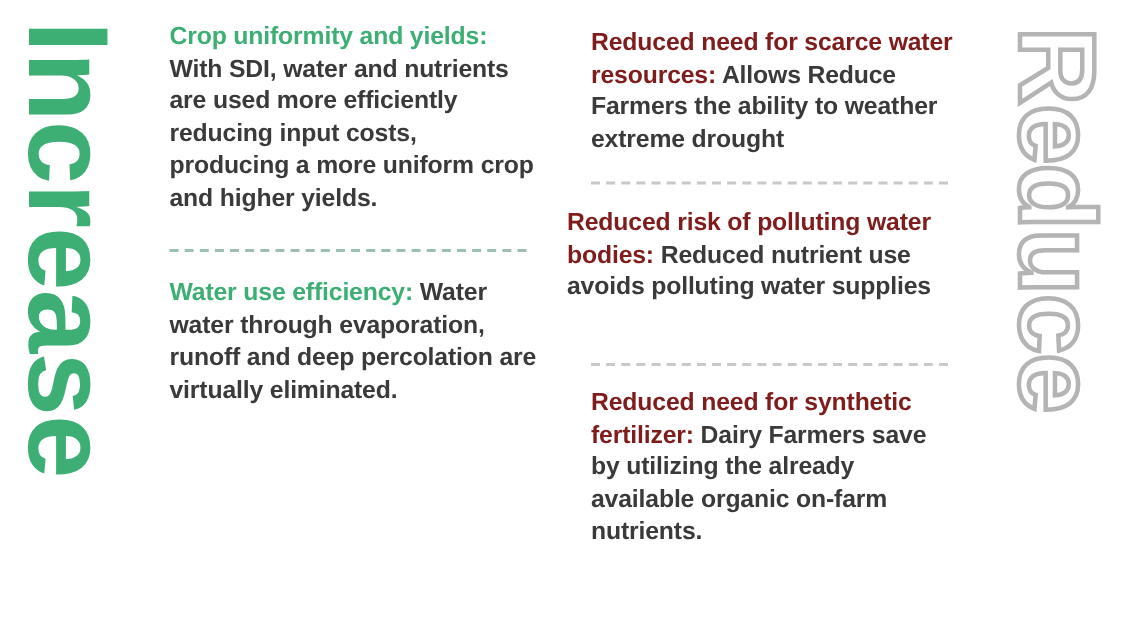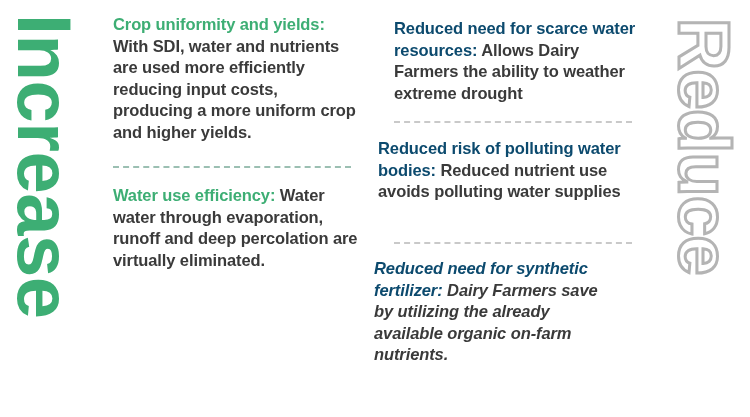--- a/index.html
+++ b/index.html
@@ -60,21 +60,21 @@
   .block p .body {
     font-weight: bold;
     color: #3a3a3a;
   }
   .block p .lead-green {
     font-weight: bold;
     color: #3DAE74;
   }
   .block p .lead-gray {
     font-weight: bold;
-    color: #0c4a6e;
+    color: #7f1d1d;
   }
 
   .divider {
     position: absolute;
     height: 0;
     width: 238px;
     border-top: 2px dashed #9bbfb2;
   }
   .divider.gray {
     border-top-color: #c9c9c9;
@@ -83,41 +83,41 @@
   
   #blk-left-0 { left: 113px; top: 14px; }
   #div-left-0 { left: 113px; top: 166px; }
   #blk-left-1 { left: 113px; top: 185px; }
 
   
   #blk-right-0 { left: 394px; top: 18px; }
   #div-right-0 { left: 394px; top: 121px; }
   #blk-right-1 { left: 378px; top: 138px; }
   #div-right-1 { left: 394px; top: 242px; }
-  #blk-right-2 { left: 374px; top: 258px; font-style: italic; }
+  #blk-right-2 { left: 394px; top: 258px; }
 </style>
 </head>
 <body>
 
 <div class="page">
 
   <div class="vertical-word word-increase">Increase</div>
 
   <div class="block" id="blk-left-0">
     <p><span class="lead-green">Crop uniformity and yields:</span><span class="body"> With SDI, water and nutrients are used more efficiently reducing input costs, producing a more uniform crop and higher yields.</span></p>
   </div>
 
   <div class="divider" id="div-left-0"></div>
 
   <div class="block" id="blk-left-1">
     <p><span class="lead-green">Water use efficiency:</span><span class="body"> Water water through evaporation, runoff and deep percolation are virtually eliminated.</span></p>
   </div>
 
   <div class="block" id="blk-right-0">
-    <p><span class="lead-gray">Reduced need for scarce water resources:</span><span class="body"> Allows Dairy Farmers the ability to weather extreme drought</span></p>
+    <p><span class="lead-gray">Reduced need for scarce water resources:</span><span class="body"> Allows Reduce Farmers the ability to weather extreme drought</span></p>
   </div>
 
   <div class="divider gray" id="div-right-0"></div>
 
   <div class="block" id="blk-right-1">
     <p><span class="lead-gray">Reduced risk of polluting water bodies:</span><span class="body"> Reduced nutrient use avoids polluting water supplies</span></p>
   </div>
 
   <div class="divider gray" id="div-right-1"></div>
 

